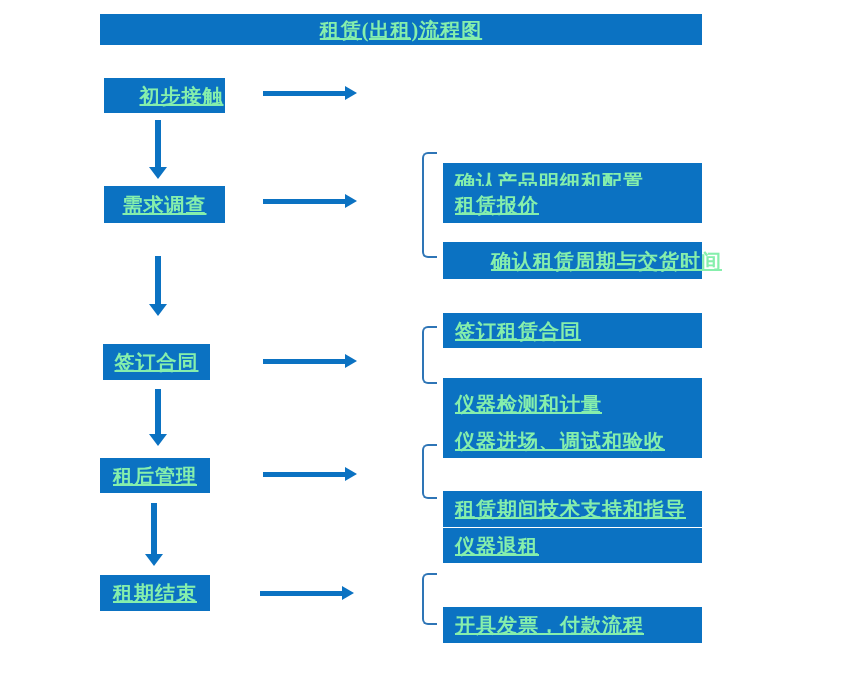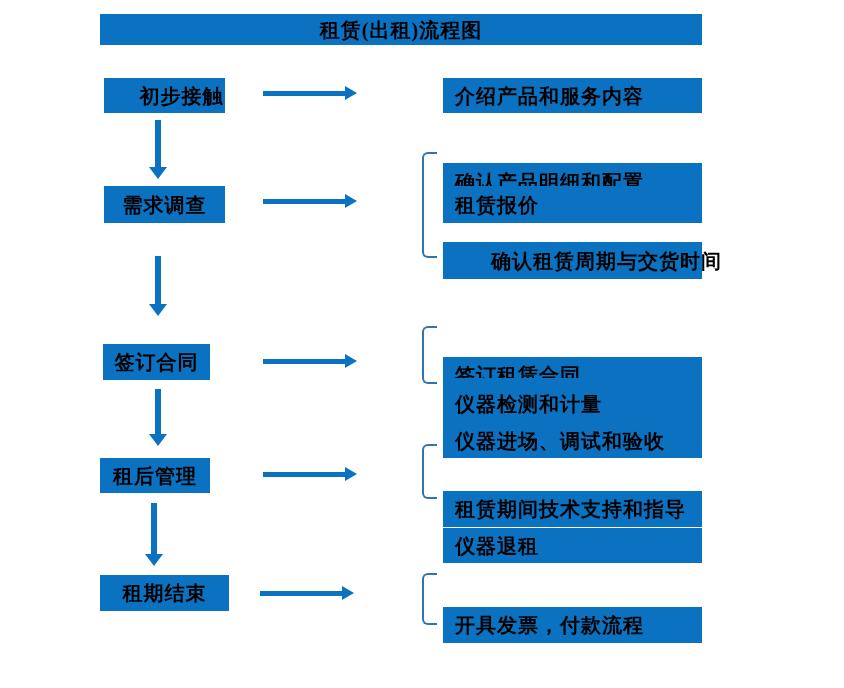--- a/index.html
+++ b/index.html
@@ -11,29 +11,30 @@
   #canvas {
     position: relative;
     width: 844px;
     height: 688px;
     background: #ffffff;
     overflow: hidden;
   }
   .box {
     position: absolute;
     background: #0B72C2;
-    color: #000000;
+    color: #86efac;
     font-weight: bold;
     font-size: 20px;
     line-height: 1;
     display: flex;
     align-items: center;
     box-sizing: border-box;
     letter-spacing: 1px;
     white-space: nowrap;
+    text-decoration: underline;
   }
   .title-bar {
     left: 100px; top: 14px; width: 602px; height: 31px;
     justify-content: center;
     font-size: 20px;
   }
   .step {
     justify-content: center;
   }
   .detail {
@@ -94,29 +95,28 @@
 <body>
 
 <div id="canvas">
 
   <div class="box title-bar">租赁(出租)流程图</div>
 
   <div class="box step" style="left:104px; top:78px;  width:121px; height:35px;padding-left:34px;">初步接触</div>
   <div class="box step" style="left:104px; top:186px; width:121px; height:37px;">需求调查</div>
   <div class="box step" style="left:103px; top:344px; width:107px; height:36px;">签订合同</div>
   <div class="box step" style="left:100px; top:458px; width:110px; height:35px;">租后管理</div>
-  <div class="box step" style="left:100px; top:575px; width:129px; height:36px;">租期结束</div>
+  <div class="box step" style="left:100px; top:575px; width:110px; height:36px;">租期结束</div>
 
-  <div class="box detail" style="top:78px;  height:35px;">介绍产品和服务内容</div>
 
   <div class="box detail" style="top:135px; height:37px;margin-top:28px;">确认产品明细和配置</div>
   <div class="box detail" style="top:186px; height:37px;">租赁报价</div>
   <div class="box detail" style="top:242px; height:37px;padding-left:48px;">确认租赁周期与交货时间</div>
 
-  <div class="box detail" style="top:313px; height:35px;margin-top:44px;">签订租赁合同</div>
+  <div class="box detail" style="top:313px; height:35px;">签订租赁合同</div>
   <div class="box detail" style="top:378px; height:51px;">仪器检测和计量</div>
 
   <div class="box detail" style="top:423px; height:35px;">仪器进场、调试和验收</div>
   <div class="box detail" style="top:491px; height:36px;">租赁期间技术支持和指导</div>
 
   <div class="box detail" style="top:528px; height:35px;">仪器退租</div>
   <div class="box detail" style="top:607px; height:36px;">开具发票，付款流程</div>
 
   <div class="bracket" style="top:152px; height:106px;"></div>
   <div class="bracket" style="top:326px; height:58px;"></div>

